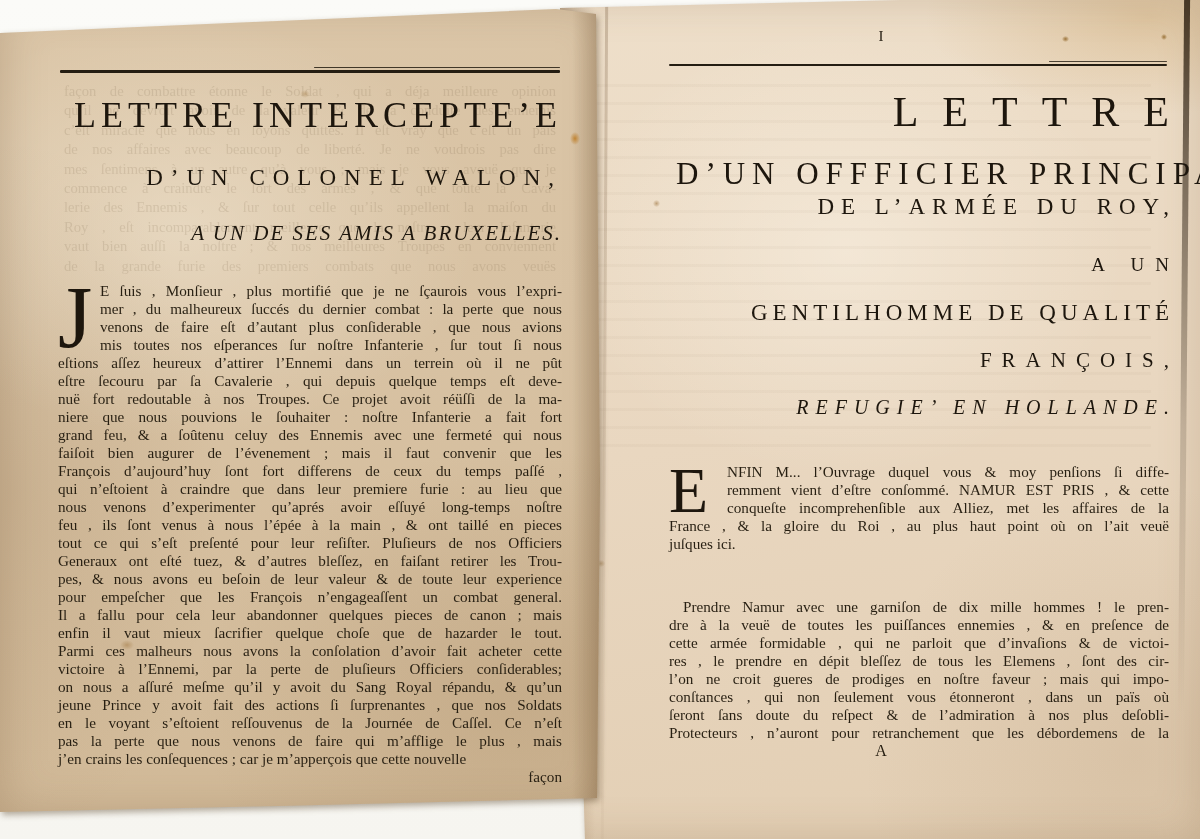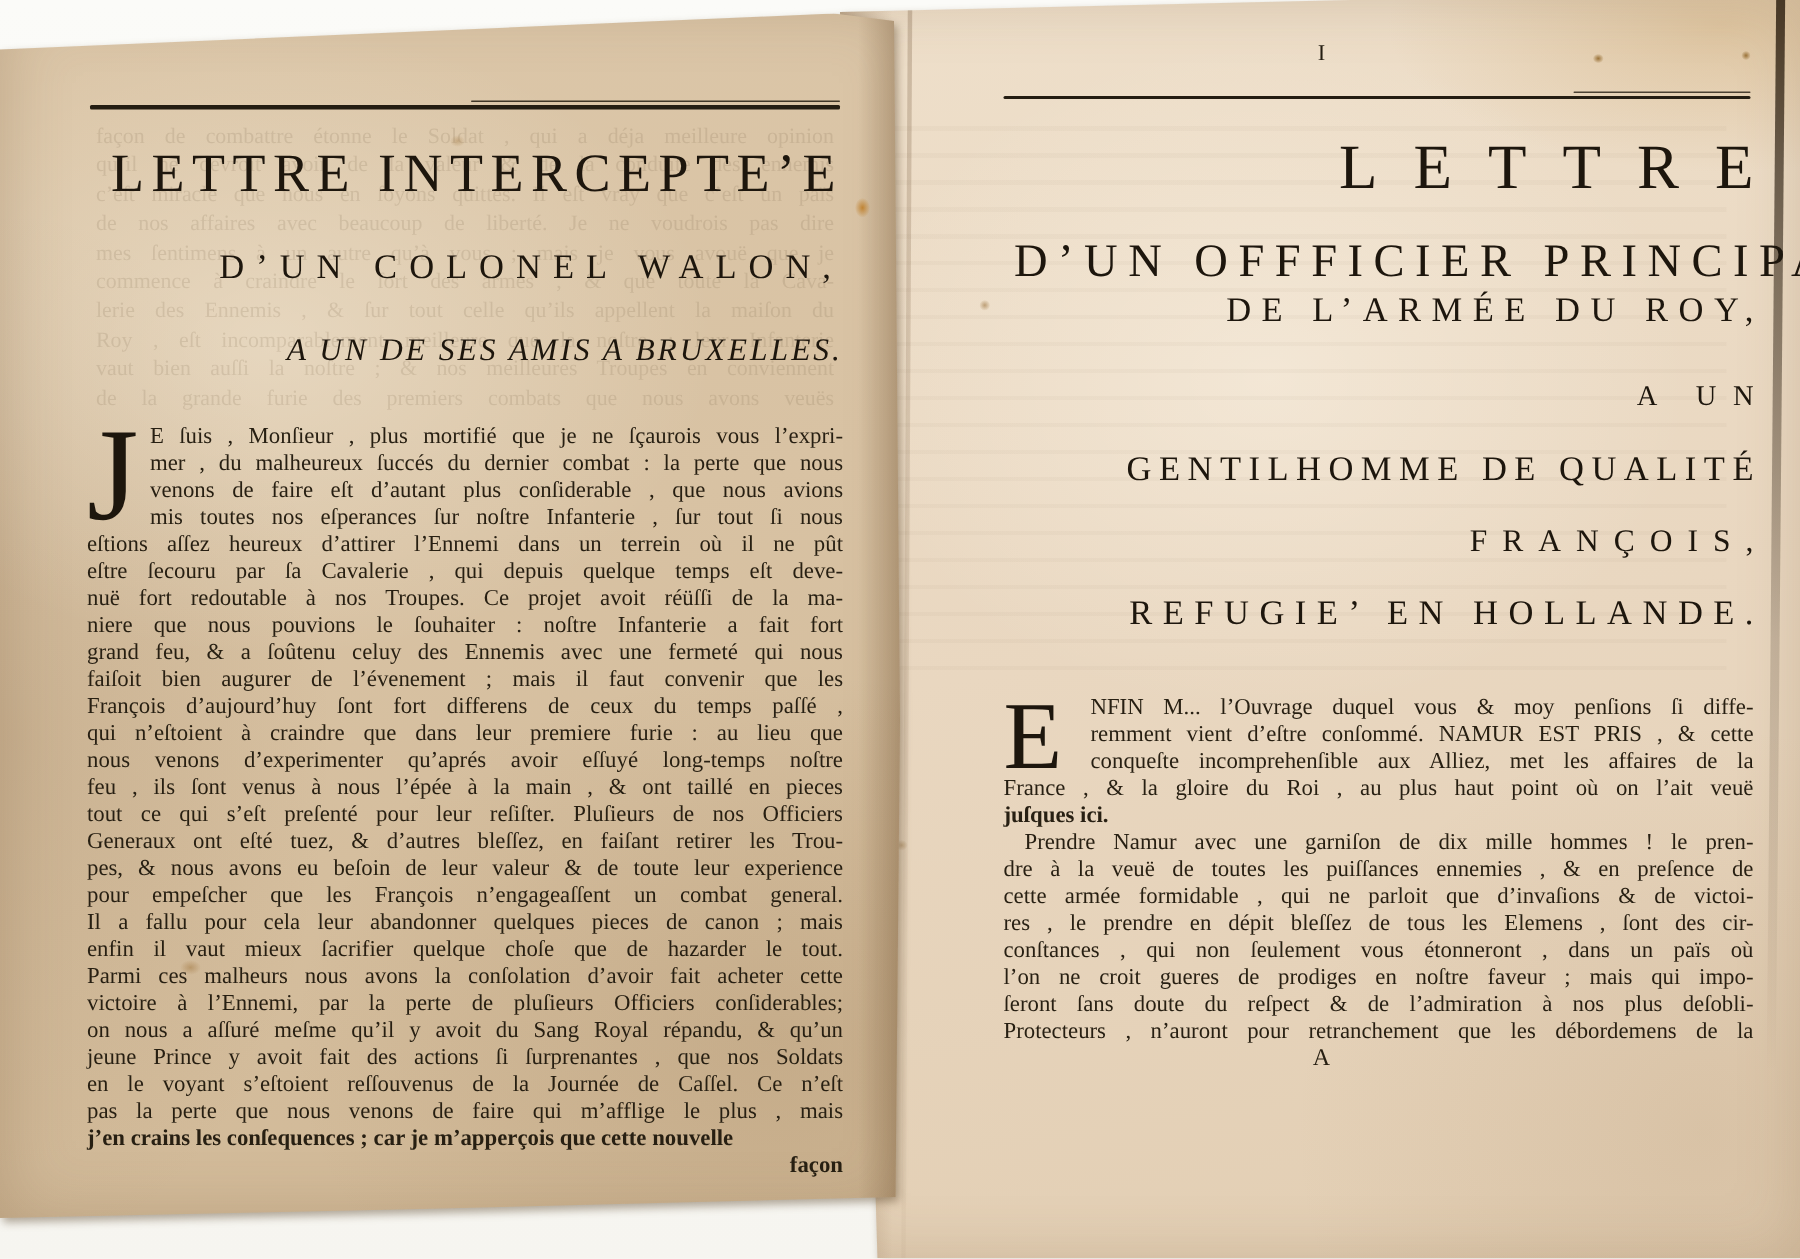--- a/index.html
+++ b/index.html
@@ -29,23 +29,23 @@
   .lp-t2{top:165px;font-size:23px;letter-spacing:8px;}
   .lp-t3{top:221px;font-size:21px;letter-spacing:2px;font-style:italic;}
   .body{position:absolute;left:0;width:100%;}
   .lp-body{top:282px;}
   .rp-body{top:463px;}
   .dropcap{float:left;color:#1d160d;}
   .dc-left{font-size:88px;line-height:66px;height:72px;width:42px;position:relative;top:3px;}
   .dc-right{font-size:64px;line-height:52px;height:54px;width:58px;position:relative;top:2px;}
   .bline{font-size:15.2px;line-height:18px;text-align:justify;text-align-last:justify;
          color:#271f12;}
-  .bline.end{text-align-last:left;font-weight:bold;}
+  .bline.end{text-align-last:left;}
   .bline.right{text-align-last:right;}
-  .bline.ind2{text-indent:14px;}
+  .bline.ind2{text-indent:14px;margin-top:45px;}
   .bline.sig{text-align:center;text-align-last:center;padding-right:76px;font-size:16px;}
   
   .lp-ghost{position:absolute;left:6px;top:82px;width:492px;opacity:.15;
             filter:blur(.4px);z-index:-1;}
   .gline{font-size:14.6px;line-height:19.4px;color:#6f5b3e;text-align:justify;
          text-align-last:justify;white-space:nowrap;overflow:hidden;}
   
   #right-page{left:557px;top:0;width:643px;height:839px;z-index:1;}
   #right-page .paper{
     clip-path:polygon(3px 8px,343px 0px,643px 0px,643px 839px,28px 839px);
@@ -65,21 +65,21 @@
   .pagenum{position:absolute;top:28px;left:0;width:100%;text-align:center;
     transform:translateX(-38px);font-size:15px;color:#241d12;}
   .rp-rule{top:64px;left:0;width:498px;height:2.4px;}
   .rp-rule2{top:61px;left:380px;width:118px;height:1.4px;opacity:.8;}
   .rp-t0{top:88px;font-size:42px;letter-spacing:24px;padding-left:24px;}
   .rp-t1{top:156px;font-size:31px;letter-spacing:7px;padding-left:7px;}
   .rp-t2{top:194px;font-size:23px;letter-spacing:7px;padding-left:7px;}
   .rp-t3{top:254px;font-size:19px;letter-spacing:11px;padding-left:11px;}
   .rp-t4{top:300px;font-size:23px;letter-spacing:5px;padding-left:5px;}
   .rp-t5{top:348px;font-size:21px;letter-spacing:10px;padding-left:10px;font-family:Liberation Serif, serif;}
-  .rp-t6{top:396px;font-size:23px;letter-spacing:7px;padding-left:7px;}
+  .rp-t6{top:396px;font-size:20px;letter-spacing:7px;padding-left:7px;font-style:italic;}
   .rp-ghost{position:absolute;left:14px;top:84px;width:580px;height:372px;opacity:.55;
     background:repeating-linear-gradient(to bottom, rgba(112,90,62,.07) 0 3px, transparent 3px 18px);}
   
   .stain{position:absolute;border-radius:50%;}
   .st-rust{left:570px;top:132px;width:10px;height:13px;background:radial-gradient(#c08434,rgba(192,132,52,0) 72%);}
   .st-fox1{left:120px;top:640px;width:14px;height:10px;background:radial-gradient(rgba(160,118,62,.5),rgba(160,118,62,0) 70%);}
   .st-fox2{left:300px;top:90px;width:10px;height:8px;background:radial-gradient(rgba(160,118,62,.4),rgba(160,118,62,0) 70%);}
   .st-f1{left:505px;top:36px;width:7px;height:6px;background:radial-gradient(#9a7238,rgba(154,114,56,0) 75%);}
   .st-f2{left:604px;top:34px;width:6px;height:6px;background:radial-gradient(#9a7238,rgba(154,114,56,0) 75%);}
   .st-f3{left:96px;top:200px;width:7px;height:7px;background:radial-gradient(rgba(150,108,52,.55),rgba(150,108,52,0) 75%);}
@@ -117,22 +117,22 @@
 
           <div class="bline">NFIN M... l’Ouvrage duquel vous &amp; moy penſions ſi diffe-</div>
               <div class="bline">remment vient d’eſtre conſommé. NAMUR EST PRIS , &amp; cette</div>
               <div class="bline">conqueſte incomprehenſible aux Alliez, met les affaires de la</div>
               <div class="bline">France , &amp; la gloire du Roi , au plus haut point où on l’ait veuë</div>
               <div class="bline end">juſques ici.</div>
               <div class="bline ind2">Prendre Namur avec une garniſon de dix mille hommes ! le pren-</div>
               <div class="bline">dre à la veuë de toutes les puiſſances ennemies , &amp; en preſence de</div>
               <div class="bline">cette armée formidable , qui ne parloit que d’invaſions &amp; de victoi-</div>
               <div class="bline">res , le prendre en dépit bleſſez de tous les Elemens , ſont des cir-</div>
+              <div class="bline">l’on ne croit gueres de prodiges en noſtre faveur ; mais qui impo-</div>
               <div class="bline">conſtances , qui non ſeulement vous étonneront , dans un païs où</div>
-              <div class="bline">l’on ne croit gueres de prodiges en noſtre faveur ; mais qui impo-</div>
               <div class="bline">ſeront ſans doute du reſpect &amp; de l’admiration à nos plus deſobli-</div>
               <div class="bline">Protecteurs , n’auront pour retranchement que les débordemens de la</div>
               <div class="bline sig">A</div>
             </div>
         </div>
       </div>
     </div>
   </div>
 
   <div class="page" id="left-page">

